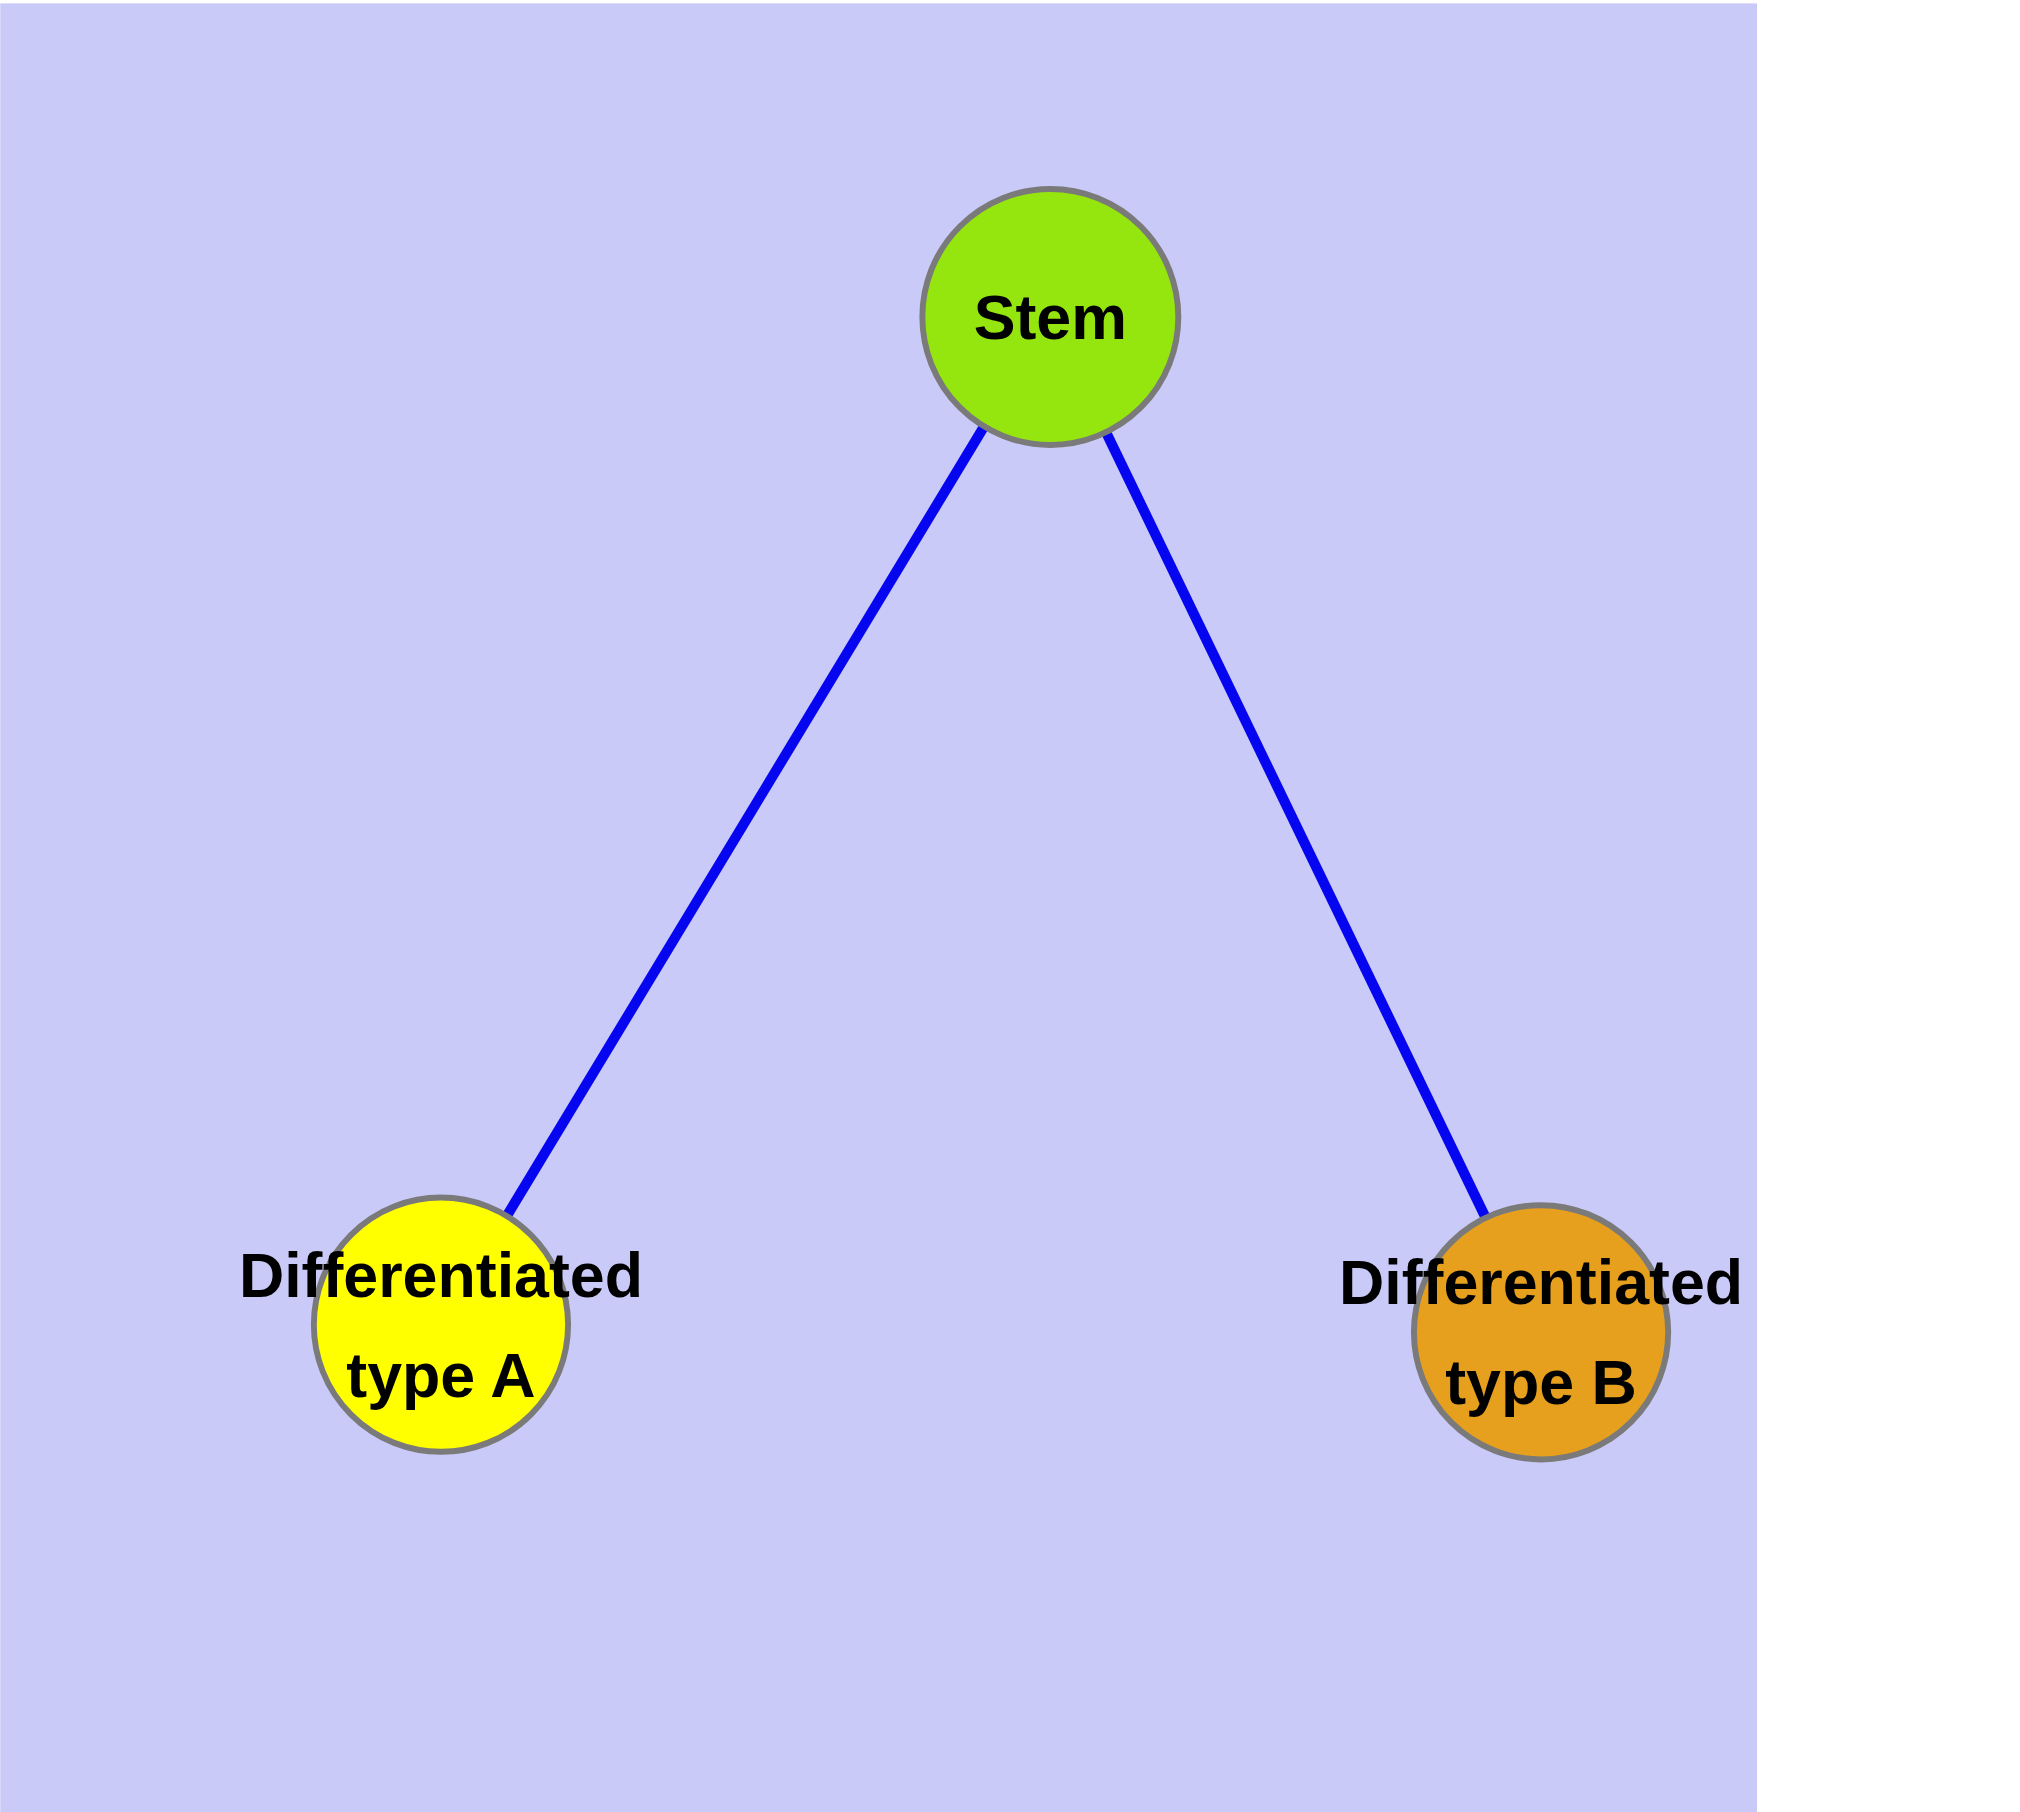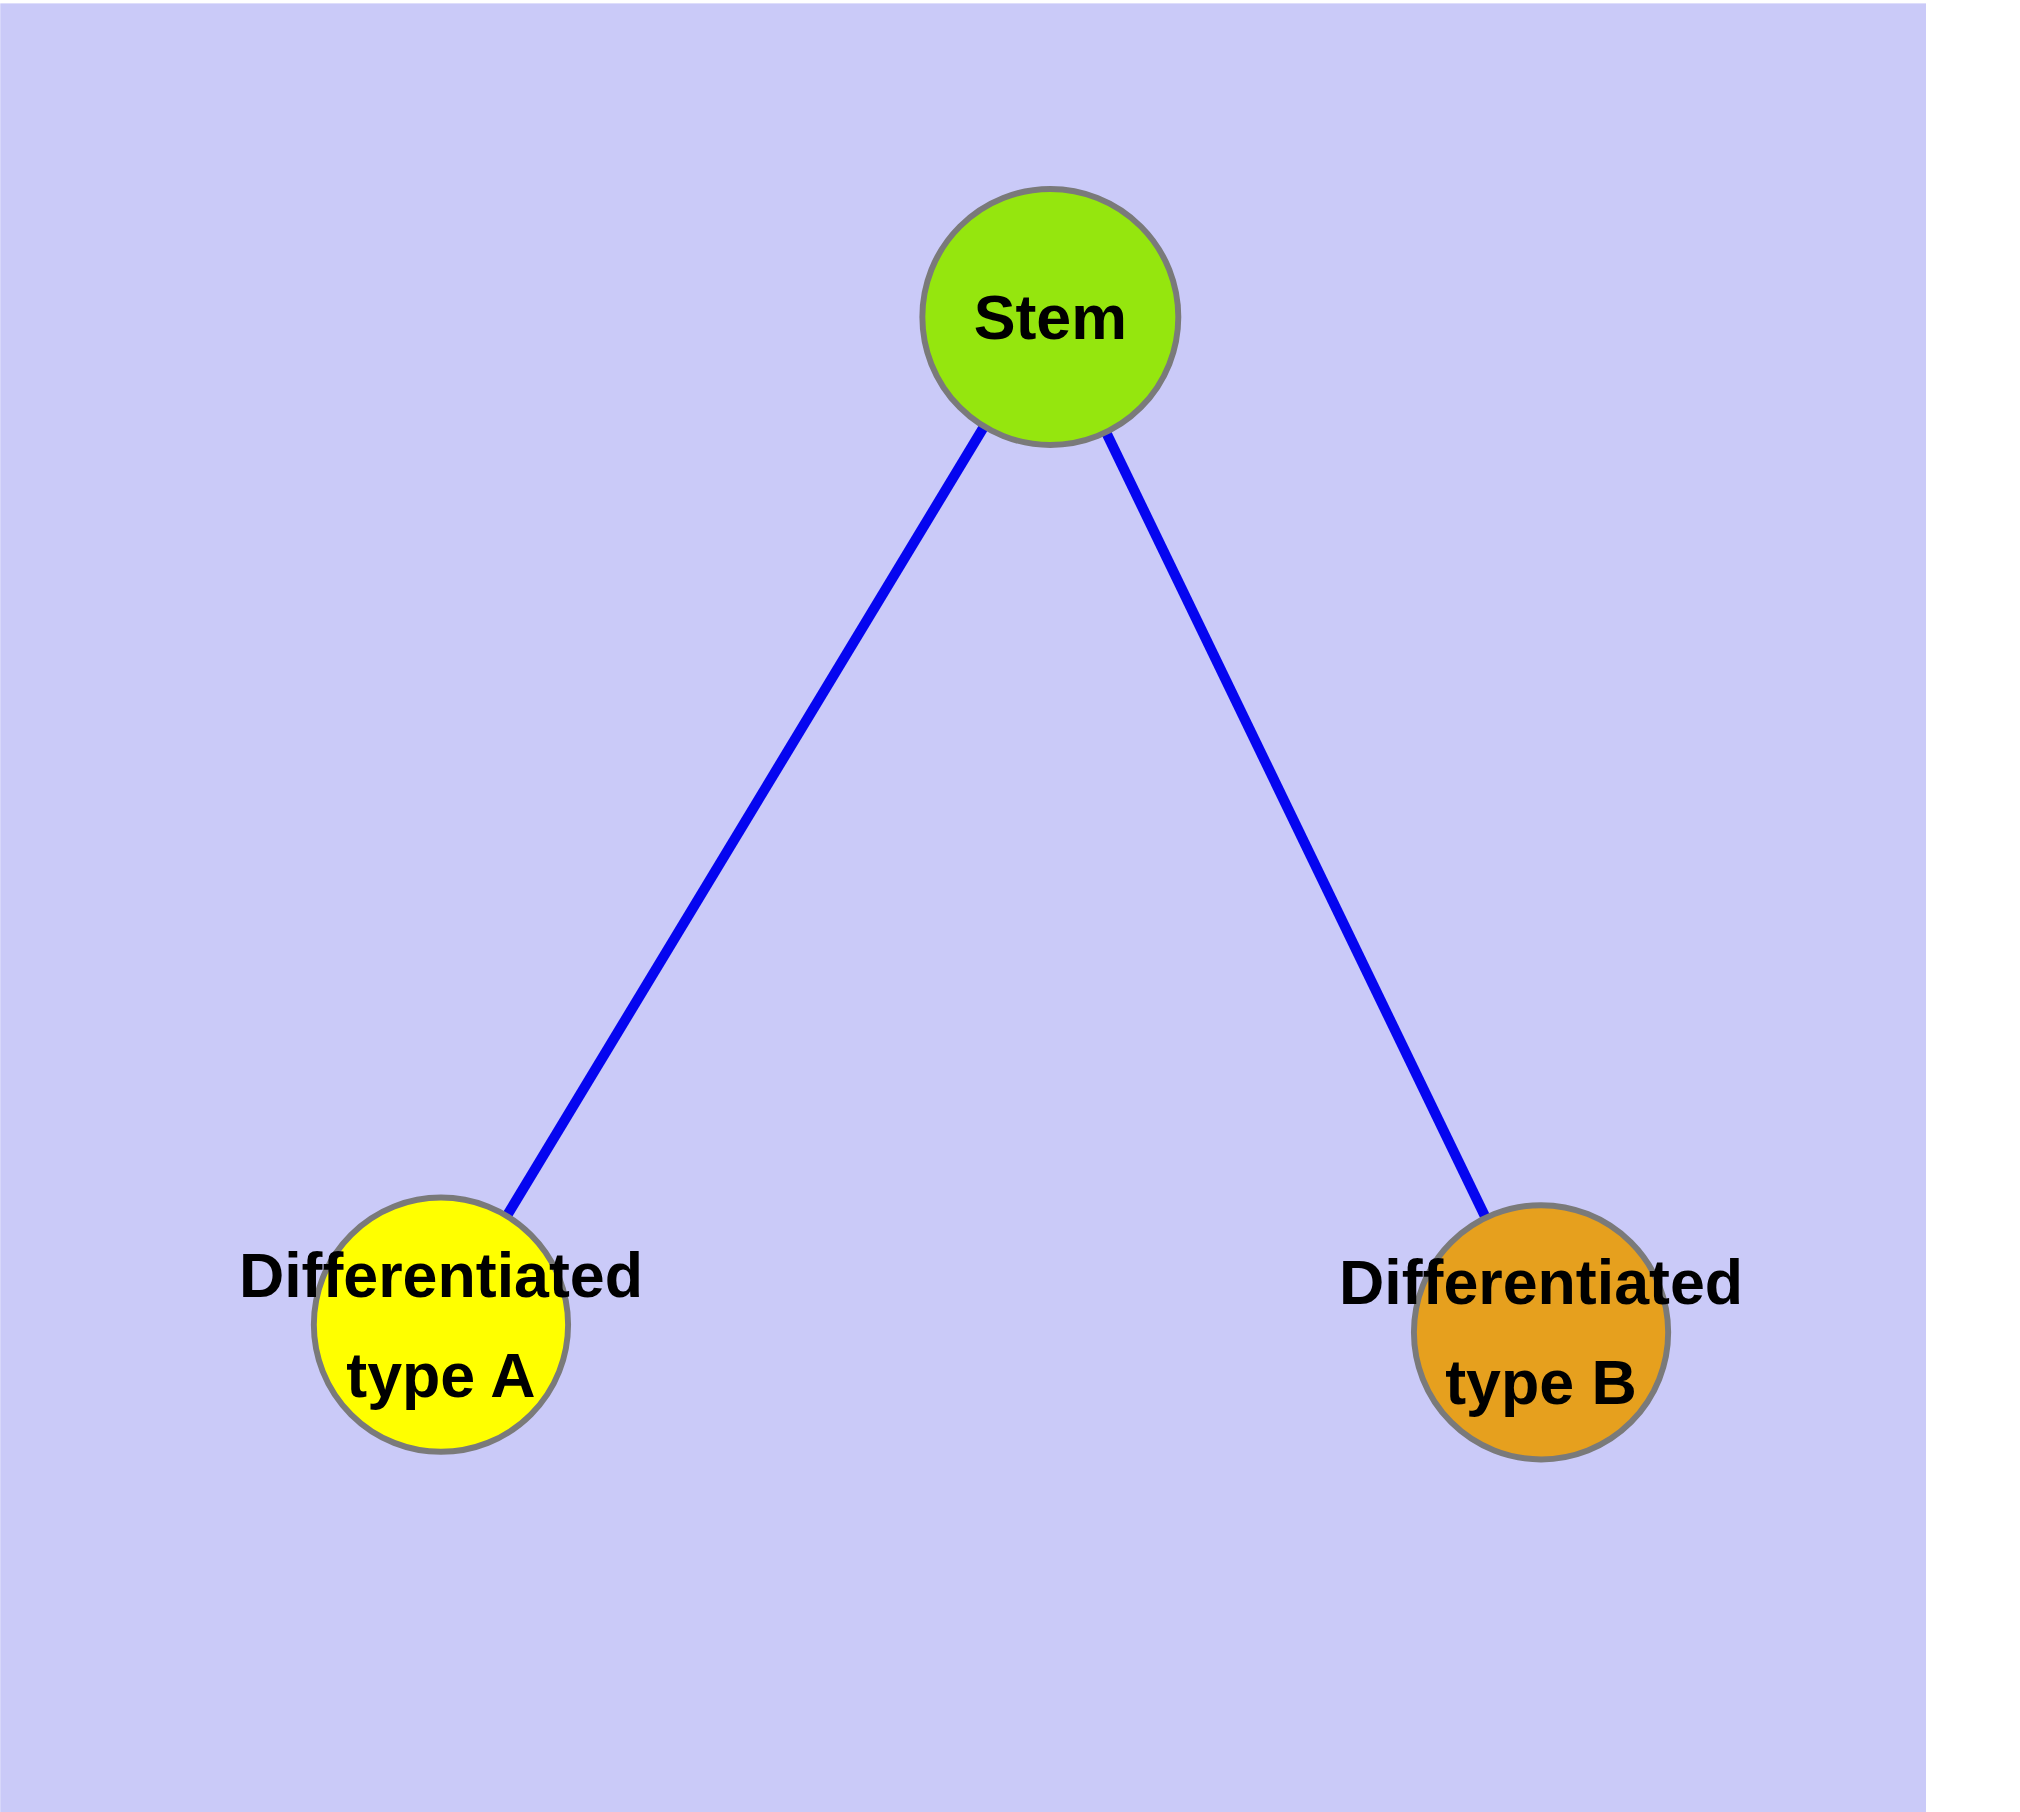--- a/index.html
+++ b/index.html
@@ -2,21 +2,21 @@
 <html style="font-size:13.6px"><head>
 <meta charset="utf-8">
 <style>
   html, body {
     margin: 0;
     padding: 0;
     background: #ffffff;
   }
   .figure-wrap {
     position: relative;
-    width: 1926px;
+    width: 1757px;
     height: 1812px;
     background: #ffffff;
     overflow: hidden;
     font-family: "Liberation Sans", sans-serif;
   }
   svg.graph-svg {
     position: absolute;
     top: 0;
     left: 0;
     width: 2021px;

